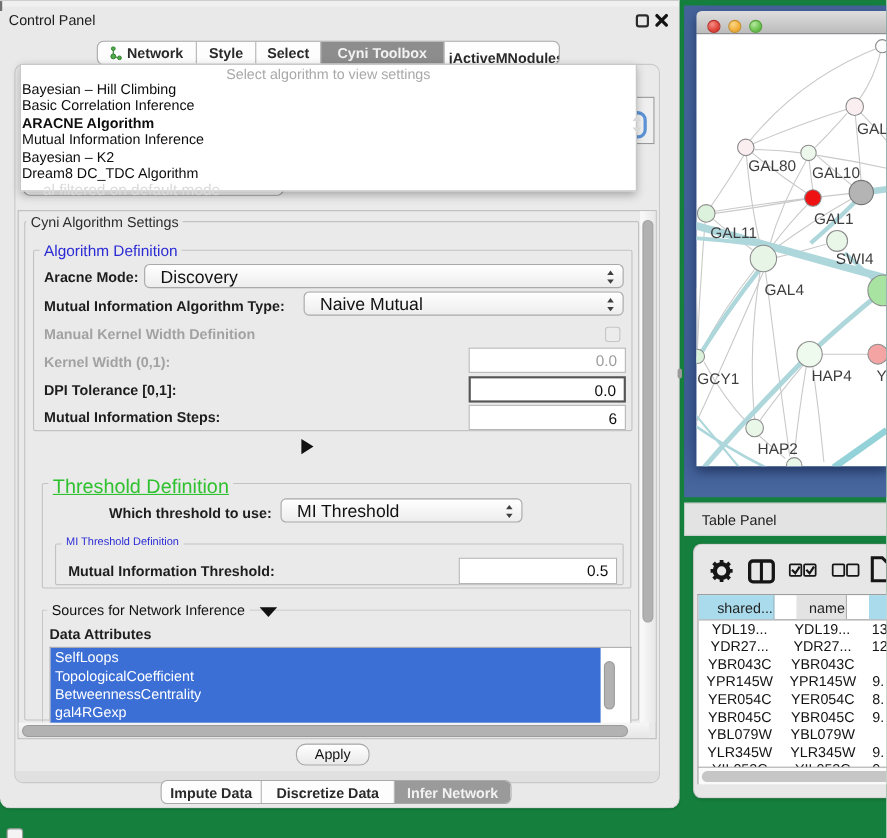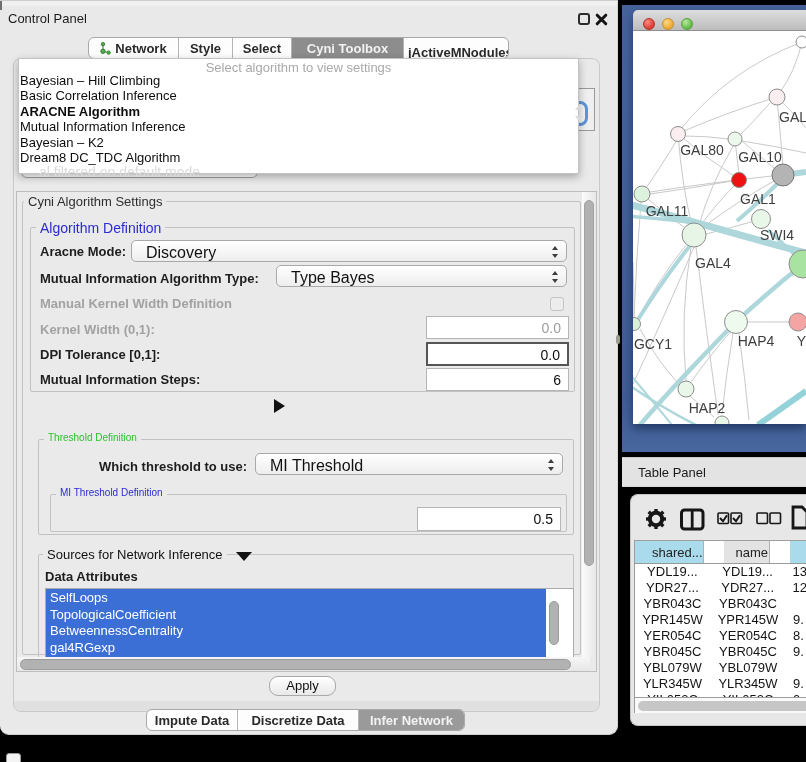--- a/index.html
+++ b/index.html
@@ -1,18 +1,18 @@
 <!DOCTYPE html>
 <html><head>
 <meta charset="utf-8">
 <style>
 * { margin:0; padding:0; box-sizing:border-box; }
 html,body { width:806px; height:762px; overflow:hidden; }
 body { font-family:"Liberation Sans", sans-serif; background:#ededed; }
-.stage { position:relative; width:806px; height:762px; background:#000000; overflow:hidden; }
+.stage { position:relative; width:806px; height:762px; background:#15803d; overflow:hidden; }
 .abs { position:absolute; }
 
 .cp { position:absolute; left:0; top:0; width:618px; height:735px;
   background:#e9e9e9; border-top:1px solid #cdcdcd; border-right:1px solid #d4d4d4; border-bottom:1px solid #cfcfcf;
   border-radius:0 0 9px 9px; box-shadow:0 1px 2px rgba(0,0,0,0.12); }
 .cp-title { position:absolute; left:8px; top:10px; font-size:13px; color:#1b1b1b; }
 .btn-float { position:absolute; left:578px; top:12px; width:12px; height:12px;
   border:2px solid #2c2c2c; border-radius:3px; }
 
 .tabs { position:absolute; left:88px; top:36px; height:22px; display:flex;
@@ -84,42 +84,43 @@
     <div class="abs" style="left:24px; top:193px; padding:0 4px; background:#eaeaea; font-size:13px; color:#2e2e2e;">Cyni Algorithm Settings</div>
 
     <div class="abs" style="left:30px; top:226px; width:545px; height:165px; border:1px solid #c2c2c2; border-radius:2px;"></div>
     <div class="abs" style="left:36px; top:219px; padding:0 4px; background:#eaeaea; font-size:14px; color:#2b2bd4;">Algorithm Definition</div>
     <div class="abs lbl" style="left:40px; top:243px;">Aracne Mode:</div>
     <div class="combo" style="left:131px; top:239px; width:436px;">
         <span>Discovery</span>
       </div>
     <div class="abs lbl" style="left:40px; top:270px;">Mutual Information Algorithm Type:</div>
     <div class="combo" style="left:276px; top:264px; width:291px;">
-        <span>Type Bayes</span>
+        <span>Naive Mutual</span>
       </div>
     <div class="abs lbl dis" style="left:40px; top:295px;">Manual Kernel Width Definition</div>
     <div class="abs" style="left:550px; top:296px; width:14px; height:14px; background:#ececec; border:1px solid #c5c5c5; border-radius:3px;"></div>
     <div class="abs lbl dis" style="left:40px; top:321px;">Kernel Width (0,1):</div>
     <div class="field" style="left:426px; top:315px; width:143px; height:23px; color:#9d9d9d;">0.0</div>
     <div class="abs lbl" style="left:40px; top:346px;">DPI Tolerance [0,1]:</div>
     <div class="field" style="left:426px; top:341px; width:143px; height:24px; border-width:2px; border-color:#565656;">0.0</div>
     <div class="abs lbl" style="left:40px; top:371px;">Mutual Information Steps:</div>
     <div class="field" style="left:426px; top:367px; width:143px; height:23px;">6</div>
 
     <div class="abs" style="left:274px; top:398px; width:0; height:0; border-left:11px solid #111; border-top:7px solid transparent; border-bottom:7px solid transparent;"></div>
 
     <div class="abs" style="left:38px; top:438px; width:536px; height:96px; border:1px solid #c2c2c2; border-radius:2px;"></div>
-    <div class="abs" style="left:44px; top:431px; padding:0 4px; background:#eaeaea; font-size:10px; color:#2fc12f;">Threshold Definition</div>
+    <div class="abs" style="left:44px; top:431px; padding:0 4px; background:#eaeaea; font-size:18px; color:#2fc12f;text-decoration:underline;">Threshold Definition</div>
     <div class="abs lbl" style="left:99px; top:458px;">Which threshold to use:</div>
-    <div class="combo" style="left:255px; top:452px; width:308px;">
+    <div class="combo" style="left:255px; top:452px; width:220px;">
         <span>MI Threshold</span>
       </div>
 
     <div class="abs" style="left:50px; top:493px; width:517px; height:38px; border:1px solid #c2c2c2; border-radius:2px;"></div>
     <div class="abs" style="left:56px; top:486px; padding:0 4px; background:#eaeaea; font-size:10px; color:#2b2bd4;">MI Threshold Definition</div>
+    <div class="abs lbl" style="left:62px; top:511px;">Mutual Information Threshold:</div>
     <div class="field" style="left:417px; top:506px; width:144px; height:24px;">0.5</div>
 
     <div class="abs" style="left:38px; top:553px; width:536px; height:103px; border:1px solid #c2c2c2; border-top:1px solid #c2c2c2; border-bottom:none; border-radius:2px 2px 0 0;"></div>
     <div class="abs" style="left:43px; top:546px; padding:0 4px; background:#eaeaea; font-size:13px; color:#111;">Sources for Network Inference</div>
     <div class="abs" style="left:236px; top:551px; width:0; height:0; border-top:9px solid #111; border-left:8px solid transparent; border-right:8px solid transparent;"></div>
     <div class="abs lbl" style="left:45px; top:568px;">Data Attributes</div>
 
     <div class="abs" style="left:45px; top:587px; width:529px; height:69px; border:1px solid #ababab; border-bottom:none; background:#fff;"></div>
     <div class="abs" style="left:46px; top:588px; width:500px; height:68px; background:#3b6fd6;"></div>
     <div class="abs" style="left:50px; top:589px; font-size:13px; color:#fff; line-height:16.6px;">SelfLoops<br>TopologicalCoefficient<br>BetweennessCentrality<br>gal4RGexp</div>

